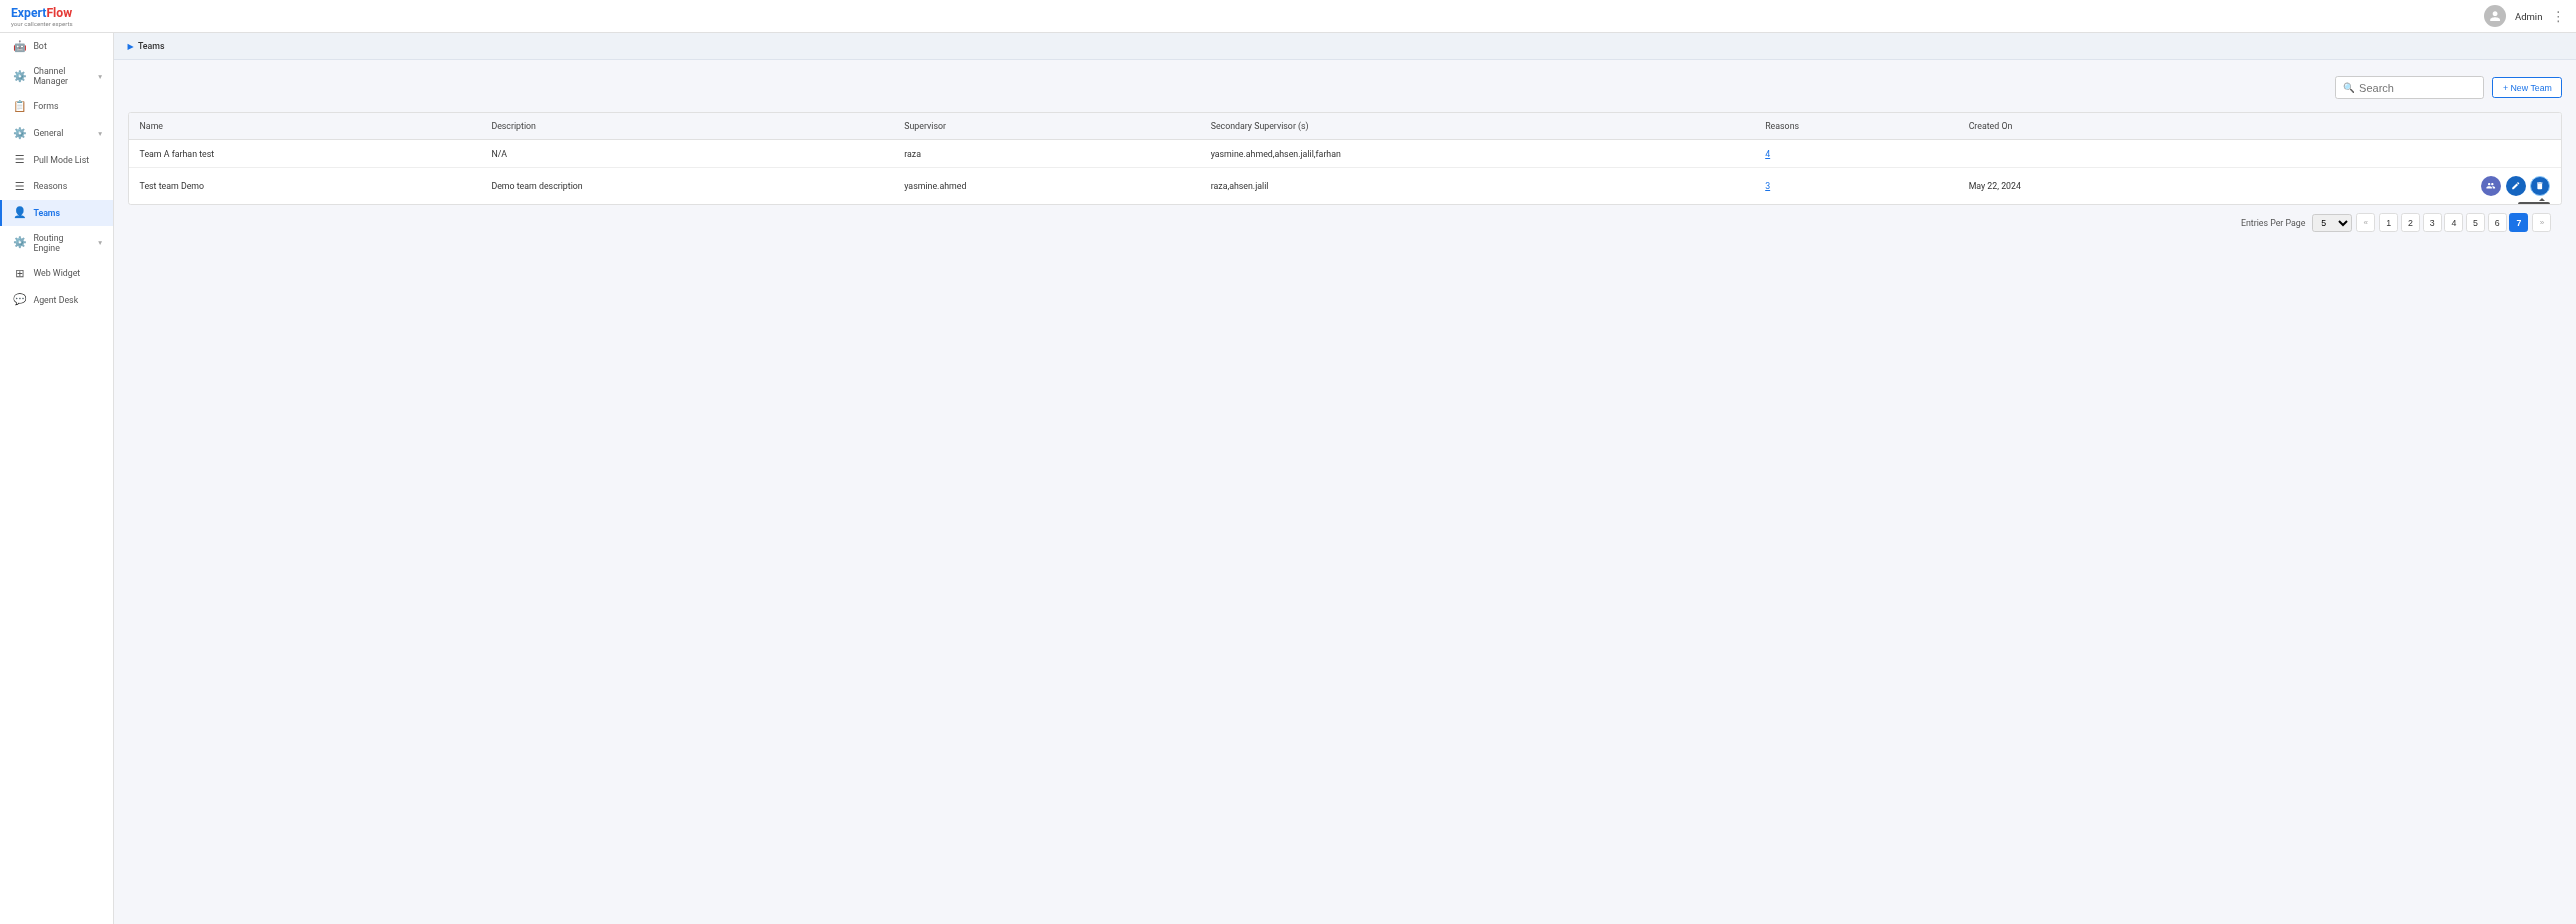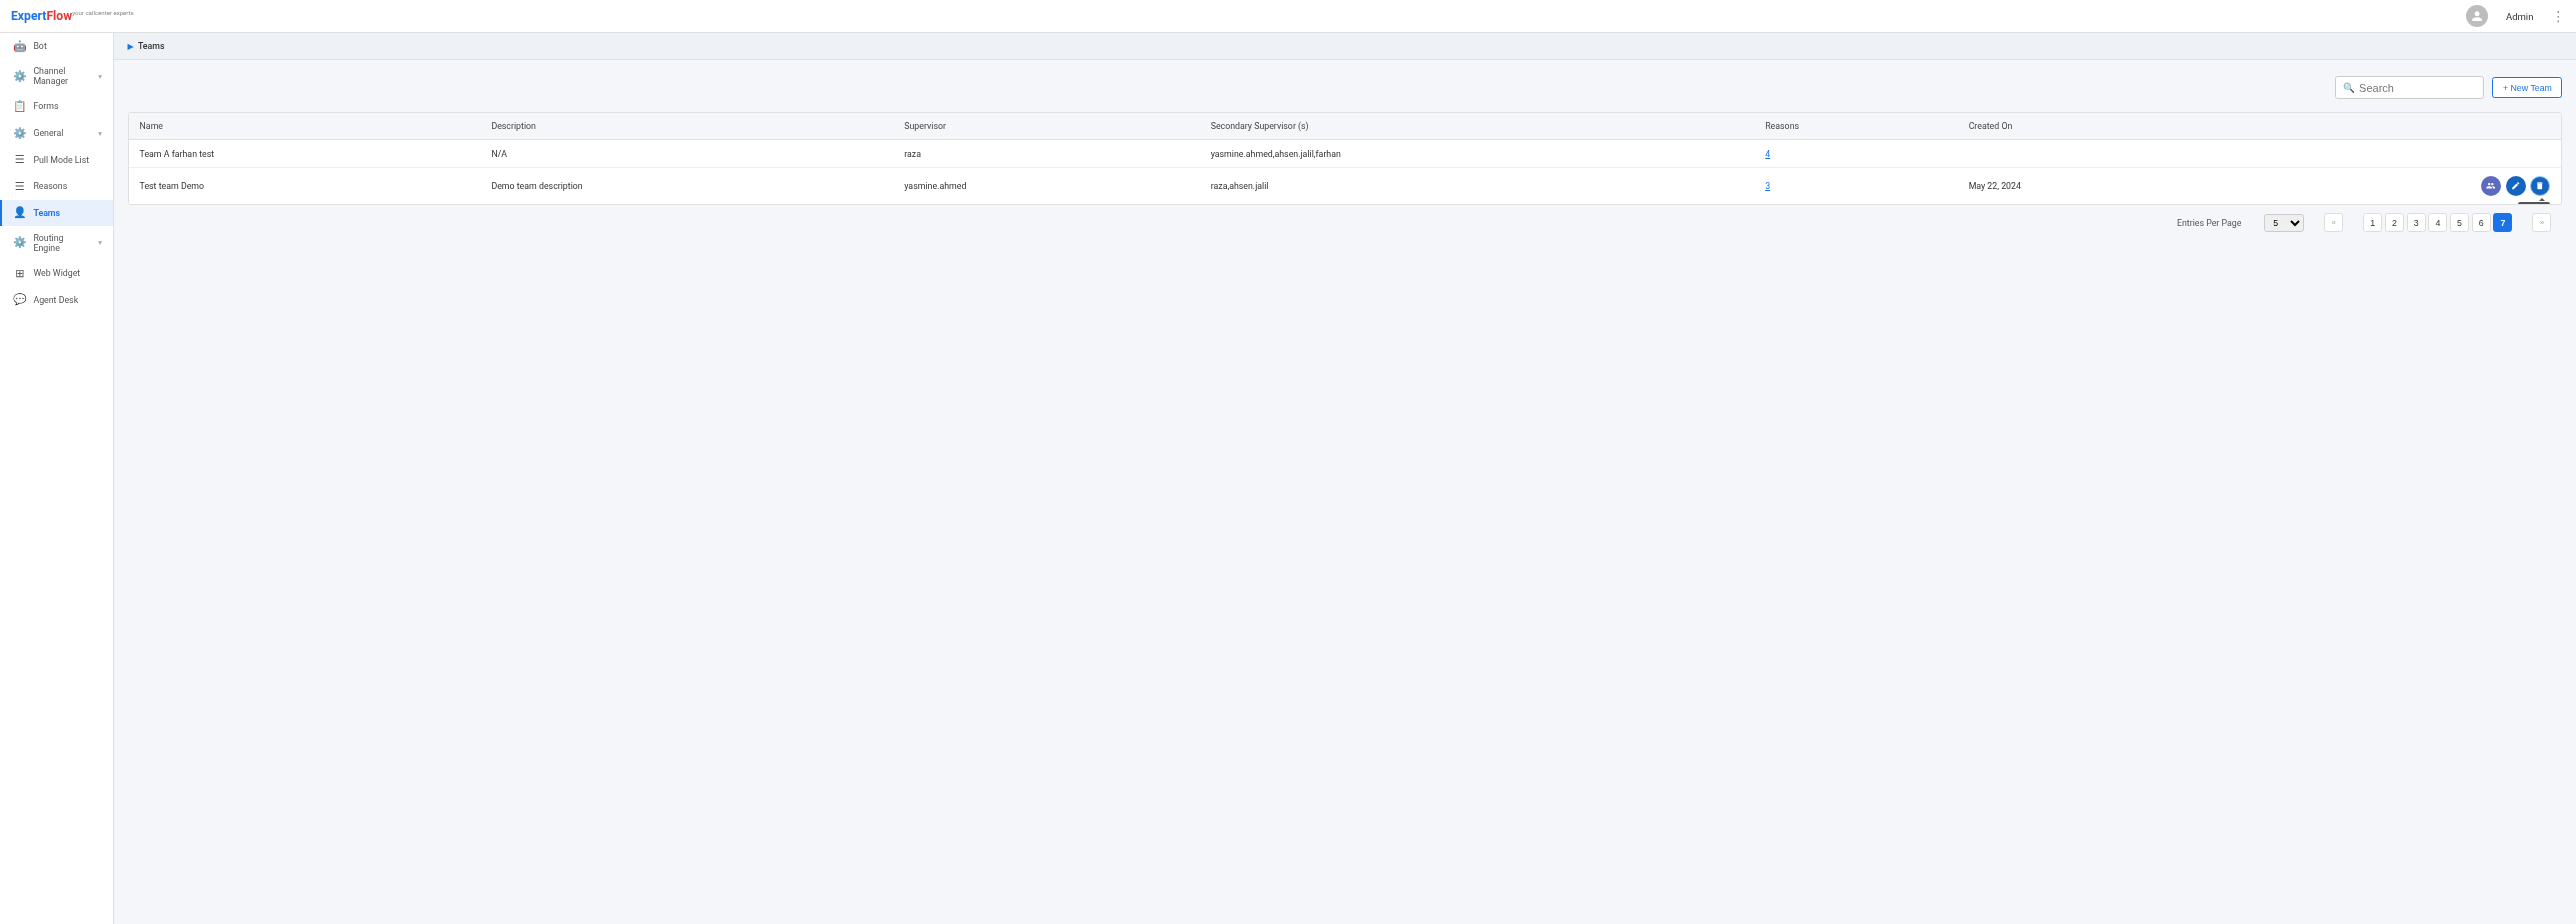--- a/index.html
+++ b/index.html
@@ -18,36 +18,36 @@
       top: 0; left: 0; right: 0;
       z-index: 100;
     }
     .logo {
       display: flex;
       align-items: center;
       gap: 4.1px;
     }
     .logo-text {
       display: flex;
-      flex-direction: row;
+      flex-direction: column;
     }
     .logo-main {
       font-size: 12.2px;
       font-weight: 700;
     }
     .logo-main span.expert { color: #1a73e8; }
     .logo-main span.flow { color: #e53935; }
     .logo-sub {
       font-size: 6.1px;
       color: #888;
     }
     .header-right {
       display: flex;
       align-items: center;
-      gap: 18px;
+      gap: 9px;
     }
     .admin-avatar {
       width: 22px; height: 22px;
       border-radius: 50%;
       background: #bdbdbd;
       display: flex; align-items: center; justify-content: center;
       color: #fff; font-size: 9.5px;
     }
     .admin-label {
       font-size: 9.5px;
@@ -260,21 +260,21 @@
       border-left: 3.4px solid transparent;
       border-right: 3.4px solid transparent;
       border-bottom: 3.4px solid #555;
     }
 
     
     .pagination-bar {
       display: flex;
       align-items: center;
       justify-content: flex-end;
-      gap: 20px;
+      gap: 4px;
       padding: 8.1px 11px;
       font-size: 8.8px;
       color: #555;
     }
     .pagination-label { margin-right: 2.7px; }
     .entries-select {
       border: 0.7px solid #ccc;
       border-radius: 2.7px;
       padding: 2px 4.1px;
       font-size: 8.8px;

